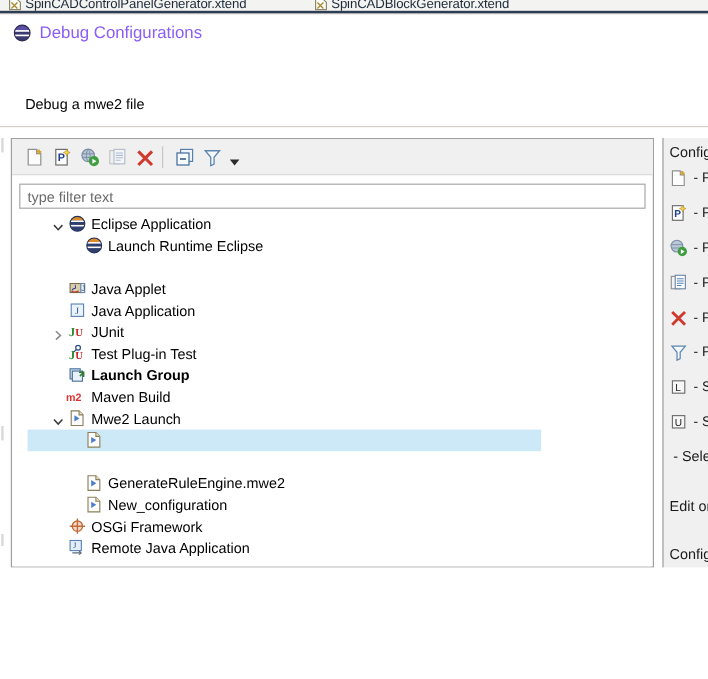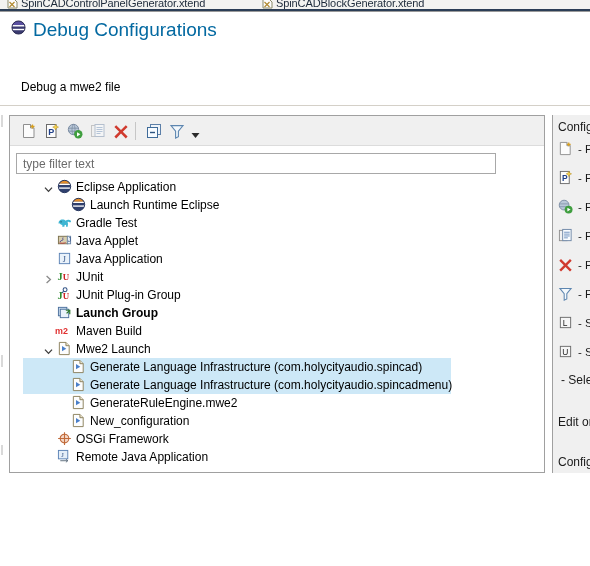--- a/index.html
+++ b/index.html
@@ -29,21 +29,21 @@
   .dialog{
     position:absolute;left:0;top:11px;width:590px;height:555px;
     background:#ffffff;border-top:1px solid #9a9a9a;
     box-sizing:border-box;
   }
   .dlg-titlebar{
     position:absolute;left:0;top:0;width:590px;height:30px;background:#ffffff;
   }
   .dlg-title-icon{position:absolute;left:11px;top:8px;width:15px;height:15px;}
   .dlg-title-text{
-    position:absolute;left:33px;top:7px;font-size:19px;color:#0369a1;
+    position:absolute;left:33px;top:7px;font-size:14px;color:#8b5cf6;
   }
 
   .hdr-heading{
     position:absolute;left:11px;top:42px;font-size:14px;font-weight:bold;color:#000;
   }
   .hdr-sub{
     position:absolute;left:21px;top:68px;font-size:12px;color:#000;
   }
   .hdr-rule{
     position:absolute;left:0;top:93px;width:590px;height:1px;background:#d4d0c8;
@@ -59,21 +59,21 @@
     background:#f0f0f0;border-bottom:1px solid #dcdcdc;box-sizing:border-box;
   }
   .tb-btn{
     position:absolute;top:5px;width:20px;height:20px;cursor:default;
   }
   .tb-btn svg{display:block;margin:2px auto 0;}
   .tb-sep{position:absolute;top:6px;width:1px;height:18px;background:#c6c6c6;}
   .tb-caret{position:absolute;top:12px;width:9px;height:7px;}
 
   .filterbox{
-    position:absolute;left:6px;top:37px;width:480px;height:21px;
+    position:absolute;left:6px;top:37px;width:522px;height:21px;
     border:1px solid #a8a8a8;background:#fff;box-sizing:border-box;
   }
   .filterbox span{
     position:absolute;left:6px;top:3px;font-size:12px;color:#6b6b6b;
   }
 
   .tree{
     position:absolute;left:1px;top:62px;width:532px;height:294px;
     background:#fff;overflow:hidden;
   }
@@ -280,29 +280,20 @@
           <rect x="0" y="0" width="16" height="5" fill="#e08a28"></rect>
                 <rect x="0" y="5" width="16" height="1.4" fill="#fff"></rect>
                 <rect x="0" y="9" width="16" height="1.4" fill="#fff"></rect>
               </g>
           <circle cx="8" cy="8" r="6.6" fill="none" stroke="#23335c"></circle>
             </svg>
         </span>
         <span class="lbl" style="left:67px;">Launch Runtime Eclipse</span>
       </div>
 
-      <div class="row" style="top:36px;">
-        <span class="ico" style="left:34px;">
-          <svg viewBox="0 0 16 16" width="15" height="15">
-            <path d="M1.8 9.2c-.5-2.3 1.4-4.4 4-4.4 1.6 0 2.6.5 3.4 1.2.9-.5 2-1 3.3-.9 1.4.1 2.4.9 2.4 1.7 0 .6-.5 1-1.1 1-.4 0-.7-.2-1.1-.4-.5-.2-1-.2-1.5.1.4.7.6 1.5.5 2.3l-.3 2.6h-1.8l.1-2.1-1.7.5-.1 1.6H5.6l.1-1.7c-1.5-.3-2.6-1-3.1-1.8z" fill="#3fb6d3"></path>
-            <circle cx="4.3" cy="7.3" r=".6" fill="#17333c"></circle>
-          </svg>
-        </span>
-        <span class="lbl" style="left:53px;">Gradle Test</span>
-      </div>
 
       <div class="row" style="top:54px;">
         <span class="ico" style="left:34px;">
           <svg viewBox="0 0 16 16" width="15" height="15">
             <rect x="1.5" y="3.5" width="10" height="8" fill="#d8cfae" stroke="#7a6f4c"></rect>
             <path d="M3.2 9.6c1.3-2.6 2.2-.9 3-2.2.6-1-.6-1.6.2-2.6" fill="none" stroke="#3a3a8c" stroke-width=".9"></path>
             <path d="M2.6 10.4c2.4.8 5 .6 6.6-.2" fill="none" stroke="#b33" stroke-width=".9"></path>
             <rect x="11" y="3.5" width="3.5" height="8" fill="#e9f0f7" stroke="#6d86a6"></rect>
             <text x="11.4" y="10" font-family="Liberation Sans, sans-serif" font-size="7" fill="#2b4d82">J</text>
           </svg>
@@ -337,21 +328,21 @@
 
       <div class="row" style="top:108px;">
         <span class="ico" style="left:34px;">
           <svg viewBox="0 0 16 16" width="15" height="15">
             <text x="0.5" y="13" font-family="Liberation Serif, serif" font-size="11" font-weight="bold" fill="#2e8b2e">J</text>
             <text x="6" y="13" font-family="Liberation Serif, serif" font-size="9.5" font-weight="bold" fill="#cc2222">U</text>
             <circle cx="8.6" cy="3" r="2.1" fill="none" stroke="#2b4d82" stroke-width="1.1"></circle>
             <path d="M7 4.6L5 6.6" stroke="#2b4d82" stroke-width="1.1"></path>
           </svg>
         </span>
-        <span class="lbl" style="left:53px;">JUnit Plug-in Group</span>
+        <span class="lbl" style="left:53px;">Test Plug-in Test</span>
       </div>
 
       <div class="row" style="top:126px;font-weight:bold;">
         <span class="ico" style="left:34px;">
           <svg viewBox="0 0 16 16" width="15" height="15">
             <rect x="1.5" y="2.5" width="9" height="9" fill="#cfe0f2" stroke="#4a6f9c"></rect>
             <rect x="3.5" y="4.5" width="9" height="9" fill="#e9f2fb" stroke="#4a6f9c"></rect>
             <path d="M9.4 5.6h4.2v4.2" fill="none" stroke="#2f7a2f" stroke-width="1.3"></path>
             <path d="M13.6 5.6l-3.4 3.4" stroke="#2f7a2f" stroke-width="1.3"></path>
           </svg>
@@ -385,33 +376,22 @@
       </div>
 
       <div class="row sel" style="top:180px;">
         <span class="ico" style="left:48px;">
           <svg viewBox="0 0 16 16" width="15" height="15">
             <path d="M2.5 1.5h7l3.5 3.5v9.5h-10.5z" fill="#fdfdfd" stroke="#8a7f5a"></path>
             <path d="M9.5 1.5v3.5h3.5" fill="#ece5cf" stroke="#8a7f5a"></path>
             <path d="M5.3 5.4l4.6 2.8-4.6 2.8z" fill="#4a7fc9"></path>
           </svg>
         </span>
-        <span class="lbl" style="left:67px;">Generate Language Infrastructure (com.holycityaudio.spincad)</span>
-      </div>
-
-      <div class="row sel" style="top:198px;">
-        <span class="ico" style="left:48px;">
-          <svg viewBox="0 0 16 16" width="15" height="15">
-            <path d="M2.5 1.5h7l3.5 3.5v9.5h-10.5z" fill="#fdfdfd" stroke="#8a7f5a"></path>
-            <path d="M9.5 1.5v3.5h3.5" fill="#ece5cf" stroke="#8a7f5a"></path>
-            <path d="M5.3 5.4l4.6 2.8-4.6 2.8z" fill="#4a7fc9"></path>
-          </svg>
-        </span>
-        <span class="lbl" style="left:67px;">Generate Language Infrastructure (com.holycityaudio.spincadmenu)</span>
-      </div>
+      </div>
+
 
       <div class="row" style="top:216px;text-align:right;">
         <span class="ico" style="left:48px;">
           <svg viewBox="0 0 16 16" width="15" height="15">
             <path d="M2.5 1.5h7l3.5 3.5v9.5h-10.5z" fill="#fdfdfd" stroke="#8a7f5a"></path>
             <path d="M9.5 1.5v3.5h3.5" fill="#ece5cf" stroke="#8a7f5a"></path>
             <path d="M5.3 5.4l4.6 2.8-4.6 2.8z" fill="#4a7fc9"></path>
           </svg>
         </span>
         <span class="lbl" style="left:67px;">GenerateRuleEngine.mwe2</span>

